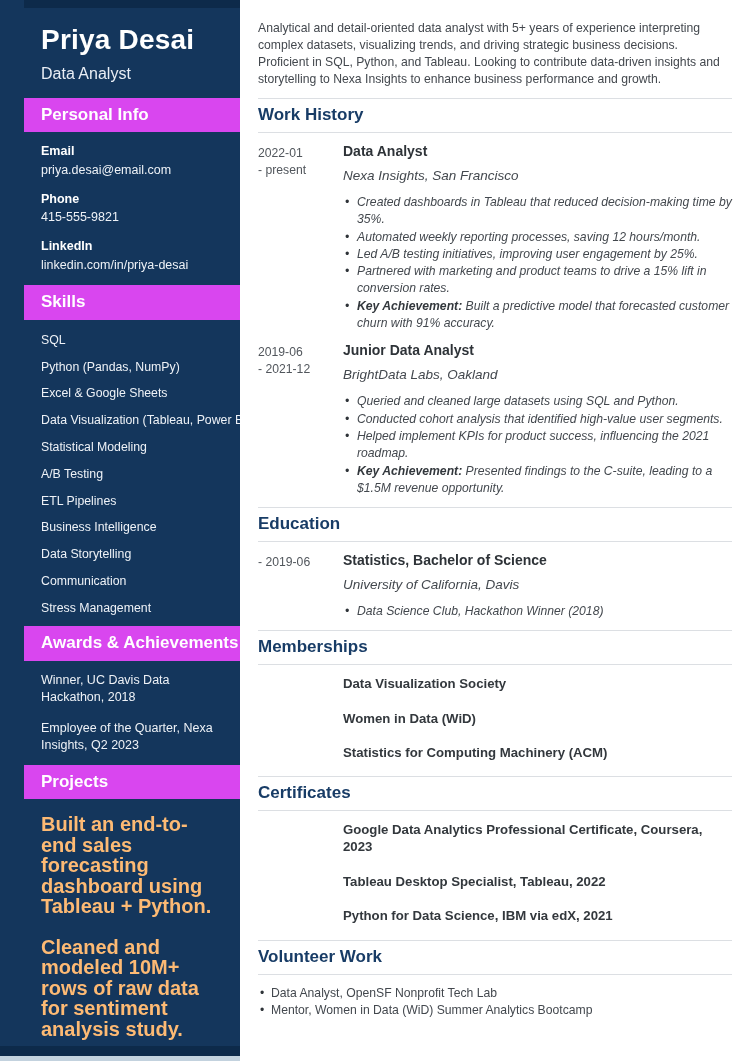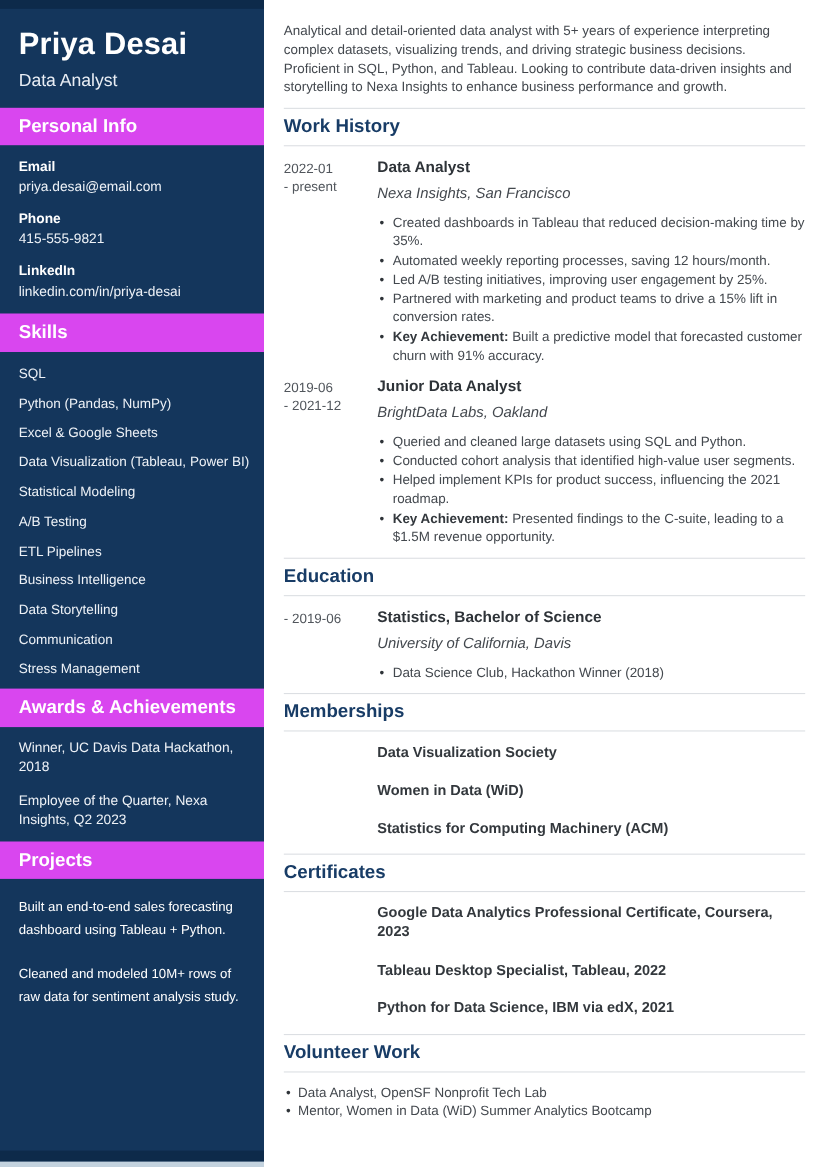--- a/index.html
+++ b/index.html
@@ -12,20 +12,21 @@
     overflow: hidden;
   }
 
   
   .sidebar {
     position: absolute; left: 0; top: 0;
     width: 240px; height: 1061px;
     background: #14365c;
     color: #ffffff;
     overflow: hidden;
+    padding-left: 24px;
   }
   .top-band { height: 8px; background: #0d2a4a; }
   .name-block { padding: 16px 17px 14px 17px; }
   .person-name {
     margin: 0 0 9px 0;
     font-size: 28px; font-weight: bold; color: #ffffff;
     letter-spacing: 0.2px; line-height: 1.15;
   }
   .person-title { font-size: 16px; color: #e9eef5; line-height: 1.15; }
 
@@ -49,21 +50,21 @@
     line-height: 1; margin-bottom: 14.5px; white-space: nowrap;
   }
   .skill-list li:last-child { margin-bottom: 0; }
 
   .award-list { list-style: none; margin: 0; padding: 11px 17px 10px 17px; }
   .award-list li { font-size: 12.5px; color: #eef2f7; line-height: 17.5px; margin-bottom: 13px; }
   .award-list li:last-child { margin-bottom: 0; }
 
   .project-list { list-style: none; margin: 0; padding: 15px 17px 10px 17px; }
   .project-list li {
-    font-size: 12px; font-weight: normal; color: #ffffff;
+    font-size: 20px; font-weight: bold; color: #fdba74;
     line-height: 20.5px; margin-bottom: 20px;
   }
   .sidebar-bottom { position: absolute; left: 0; bottom: 0; width: 240px; }
   .bottom-band { height: 10px; background: #0d2a4a; }
   .bottom-strip { height: 5px; background: #c3d2de; }
 
   
   .main {
     margin-left: 240px;
     padding: 20px 18px 0 18px;
@@ -89,21 +90,21 @@
     flex: none; width: 85px;
     font-size: 12.2px; color: #51565c; line-height: 17px;
     padding-top: 2px;
   }
   .entry-body { flex: 1; min-width: 0; }
   .entry-title { margin: 0 0 8px 0; font-size: 14px; font-weight: bold; color: #2e3338; line-height: 17px; }
   .entry-company { margin: 0 0 10px 0; font-size: 13.5px; font-style: italic; color: #43484e; line-height: 16px; }
   .bullet-list { list-style: none; margin: 0; padding: 0; }
   .bullet-list li {
     position: relative; padding-left: 14px;
-    font-size: 12.2px; line-height: 17.3px; color: #43484e;
+    font-size: 12.2px; line-height: 17.3px; color: #43484e; font-style: italic;
   }
   .bullet-list li::before { content: "\2022"; position: absolute; left: 2px; color: #2e3338; }
   .bullet-list b { color: #33383d; }
 
   .plain-list { list-style: none; margin: 0 0 14px 0; padding: 0 0 0 85px; }
   .plain-list li {
     font-size: 13.2px; font-weight: bold; color: #33383d;
     line-height: 17.5px; margin-bottom: 17px;
   }
   .plain-list li:last-child { margin-bottom: 0; }

